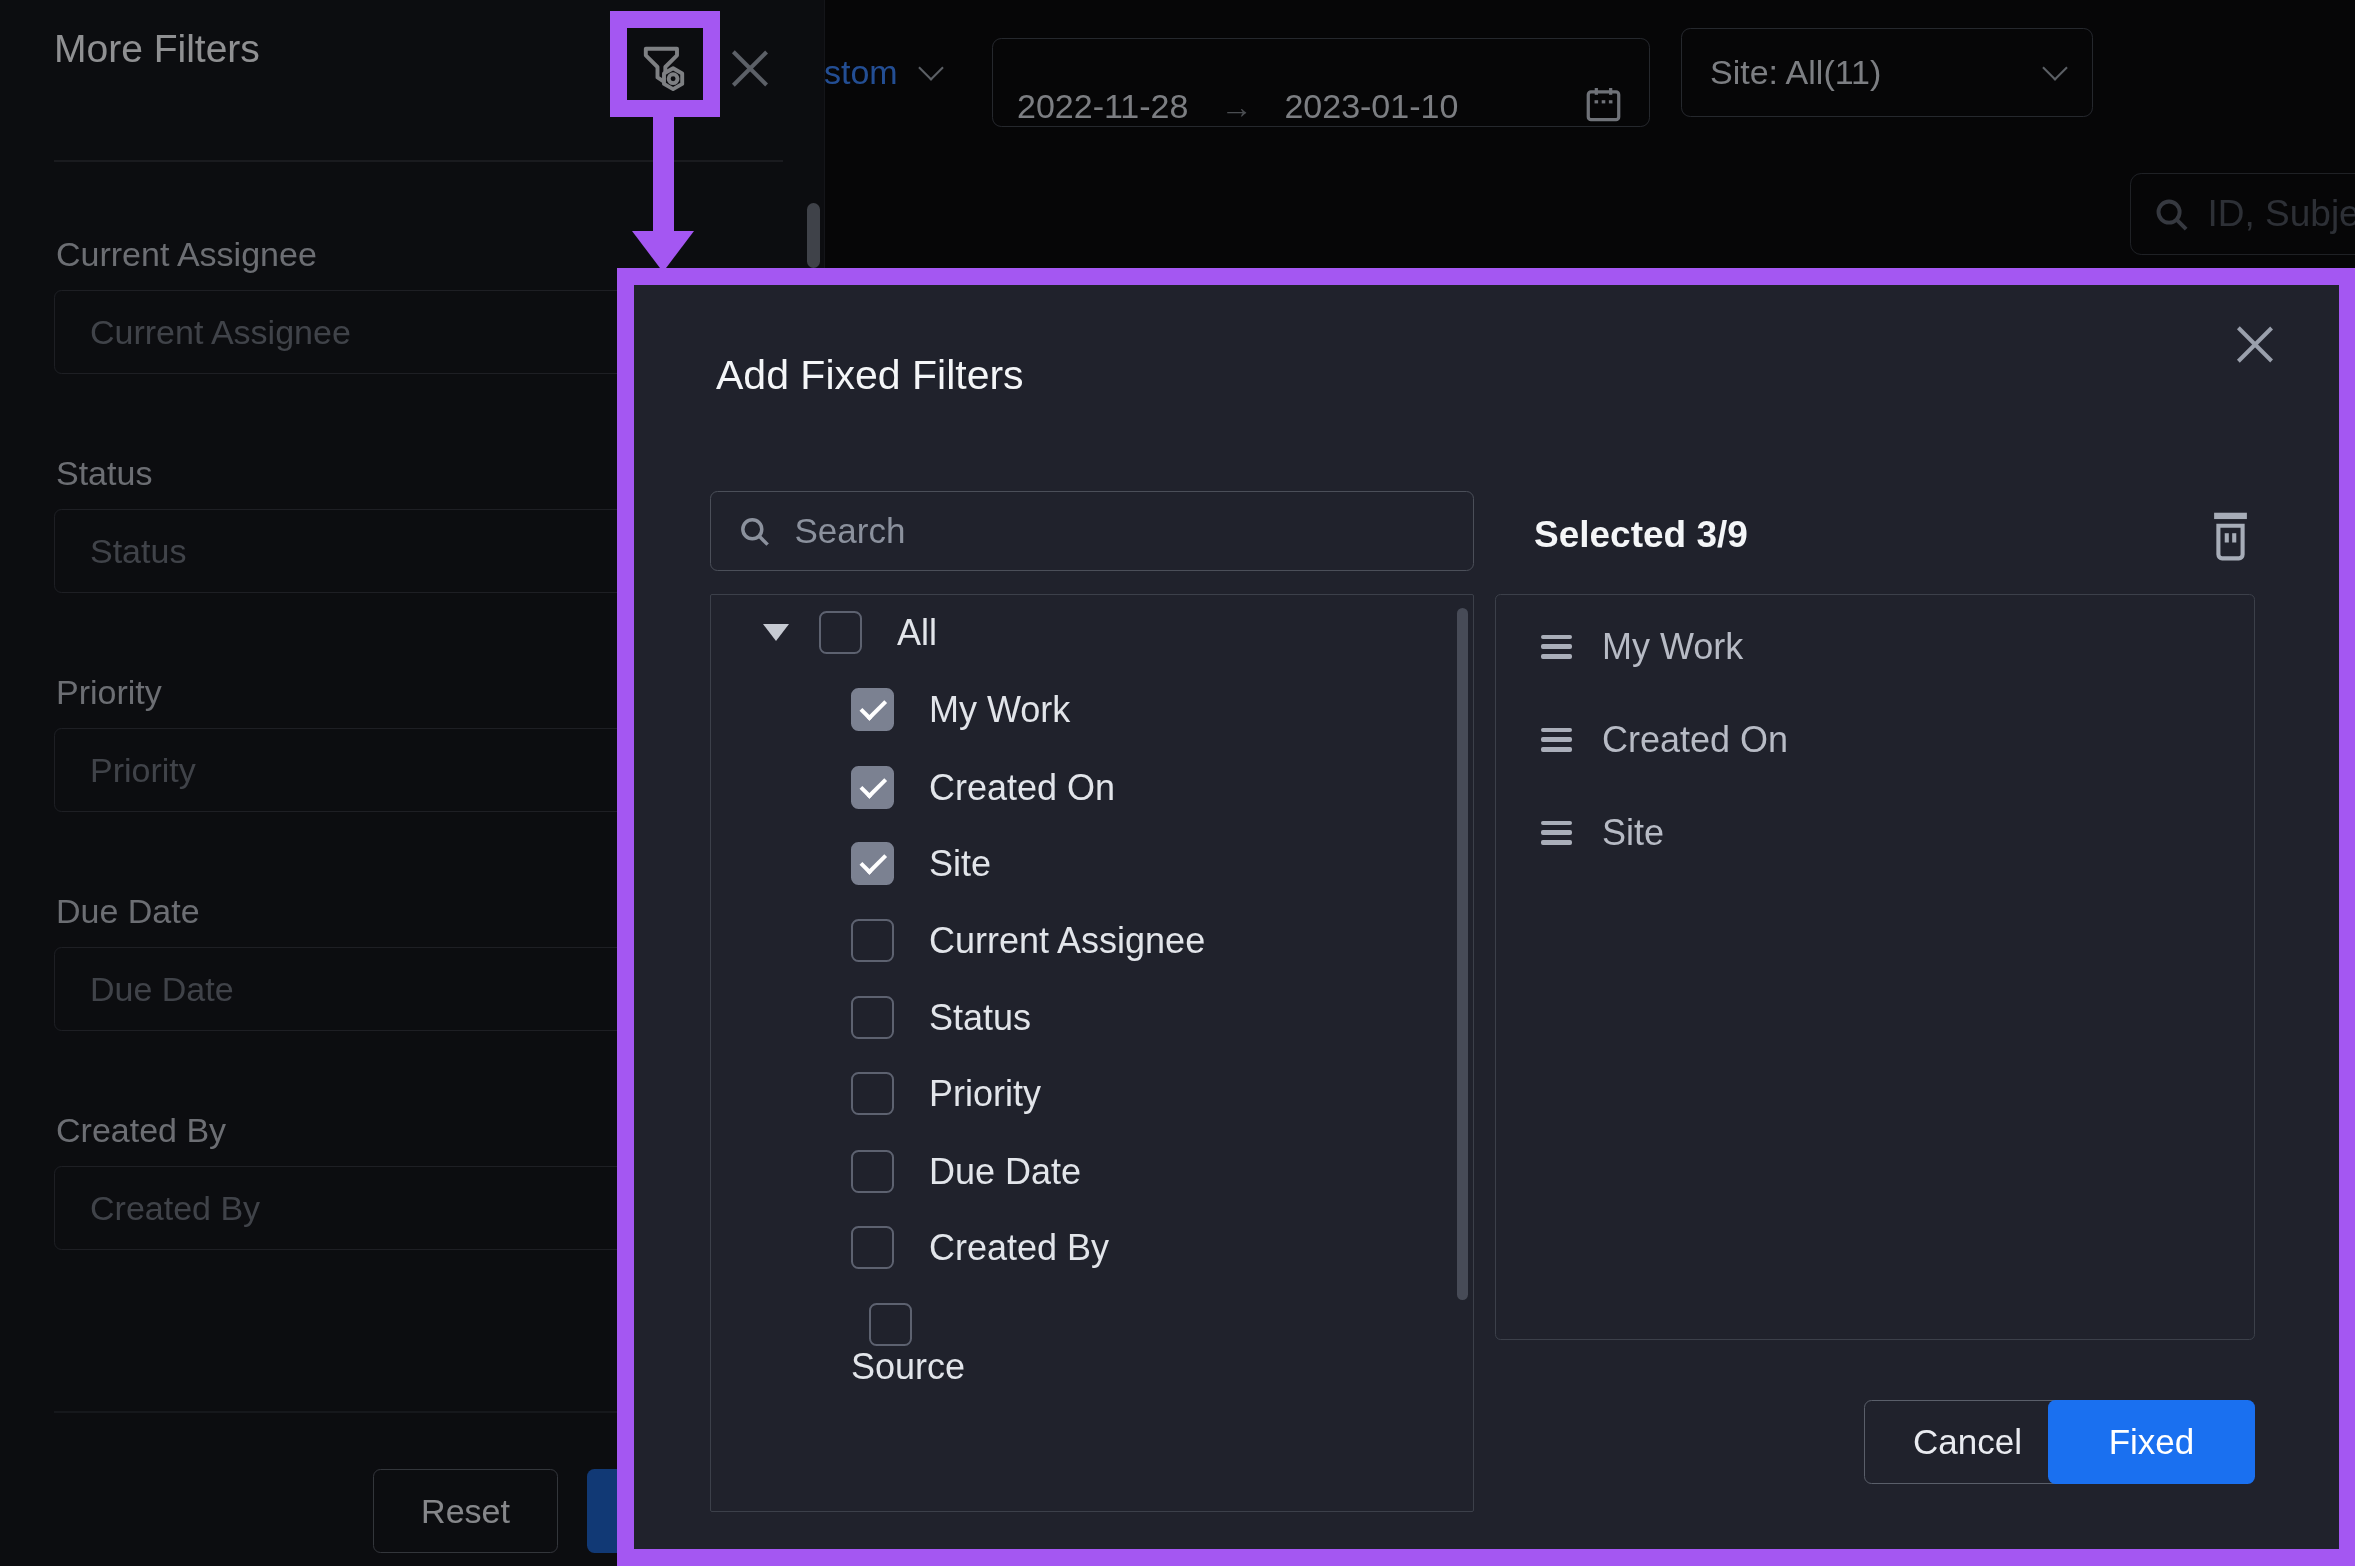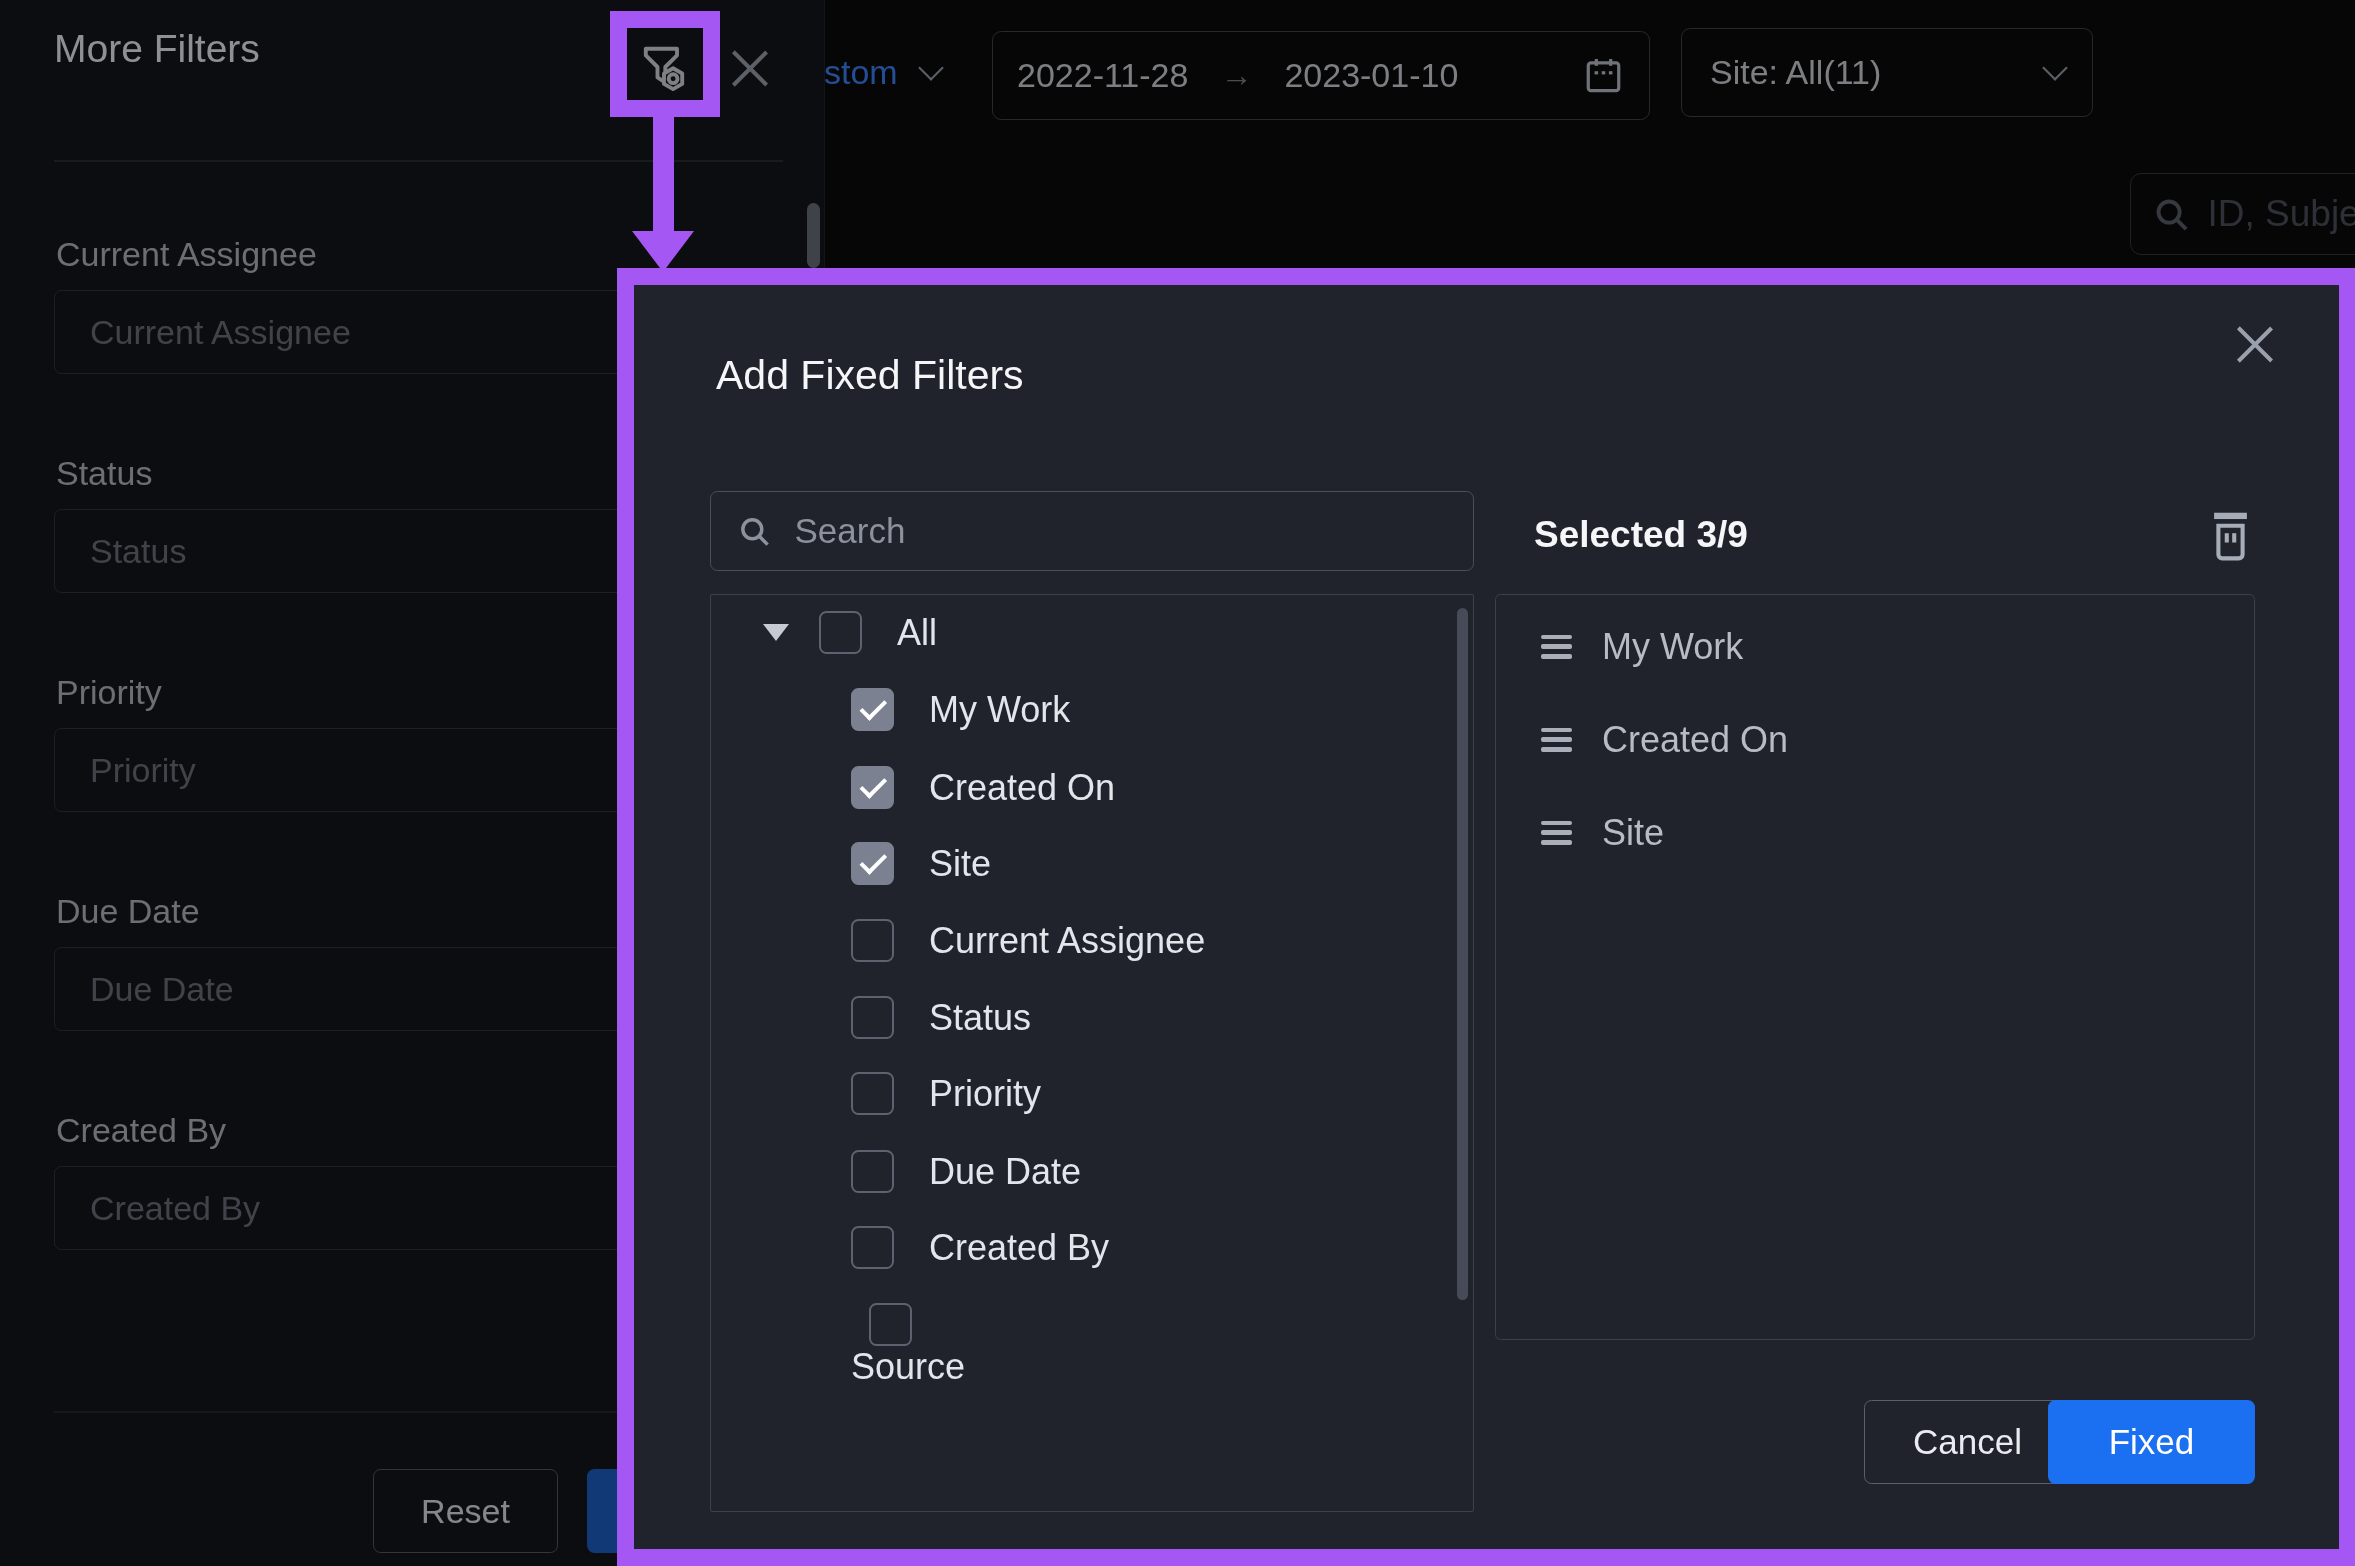--- a/index.html
+++ b/index.html
@@ -4,22 +4,22 @@
 <style>
   html,body{margin:0;padding:0;background:#000;}
   .screen{position:relative;width:2356px;height:1566px;overflow:hidden;background:#0a0a0d;
           font-family:"Liberation Sans",sans-serif;-webkit-font-smoothing:antialiased;}
 
   
   .top-custom{position:absolute;left:824px;top:28px;height:89px;display:flex;align-items:center;gap:24px;
               color:#3b82f6;font-size:34px;}
   .chev{width:16px;height:16px;border-right:2.8px solid #9aa0a9;border-bottom:2.8px solid #9aa0a9;
         transform:rotate(45deg);margin-top:-9.3px;flex:none;}
-  .date-box{position:absolute;left:992px;top:31px;width:658px;height:89px;box-sizing:border-box;
-            border:1.9px solid #3f434b;border-radius:9.3px;display:flex;align-items:center;
+  .date-box{position:absolute;left:992px;top:38px;width:658px;height:89px;box-sizing:border-box;
+            border:1.9px solid #3f434b;border-radius:9.3px;display:flex;align-items:flex-end;
             padding:0 24px;color:#cfd3d9;font-size:34px;}
   .date-arrow{color:#7c8087;font-size:32px;margin:0 32px;}
   .site-box{position:absolute;left:1681px;top:28px;width:412px;height:89px;box-sizing:border-box;
             border:1.9px solid #3f434b;border-radius:9.3px;display:flex;align-items:center;
             padding:0 28px;color:#cfd3d9;font-size:34px;}
   .search-top{position:absolute;left:2130px;top:173px;width:270px;height:82px;box-sizing:border-box;
               border:1.9px solid #34383f;border-radius:11.2px;display:flex;align-items:center;
               padding:0 20.5px;gap:17px;color:#4b505a;font-size:37px;}
 
   

